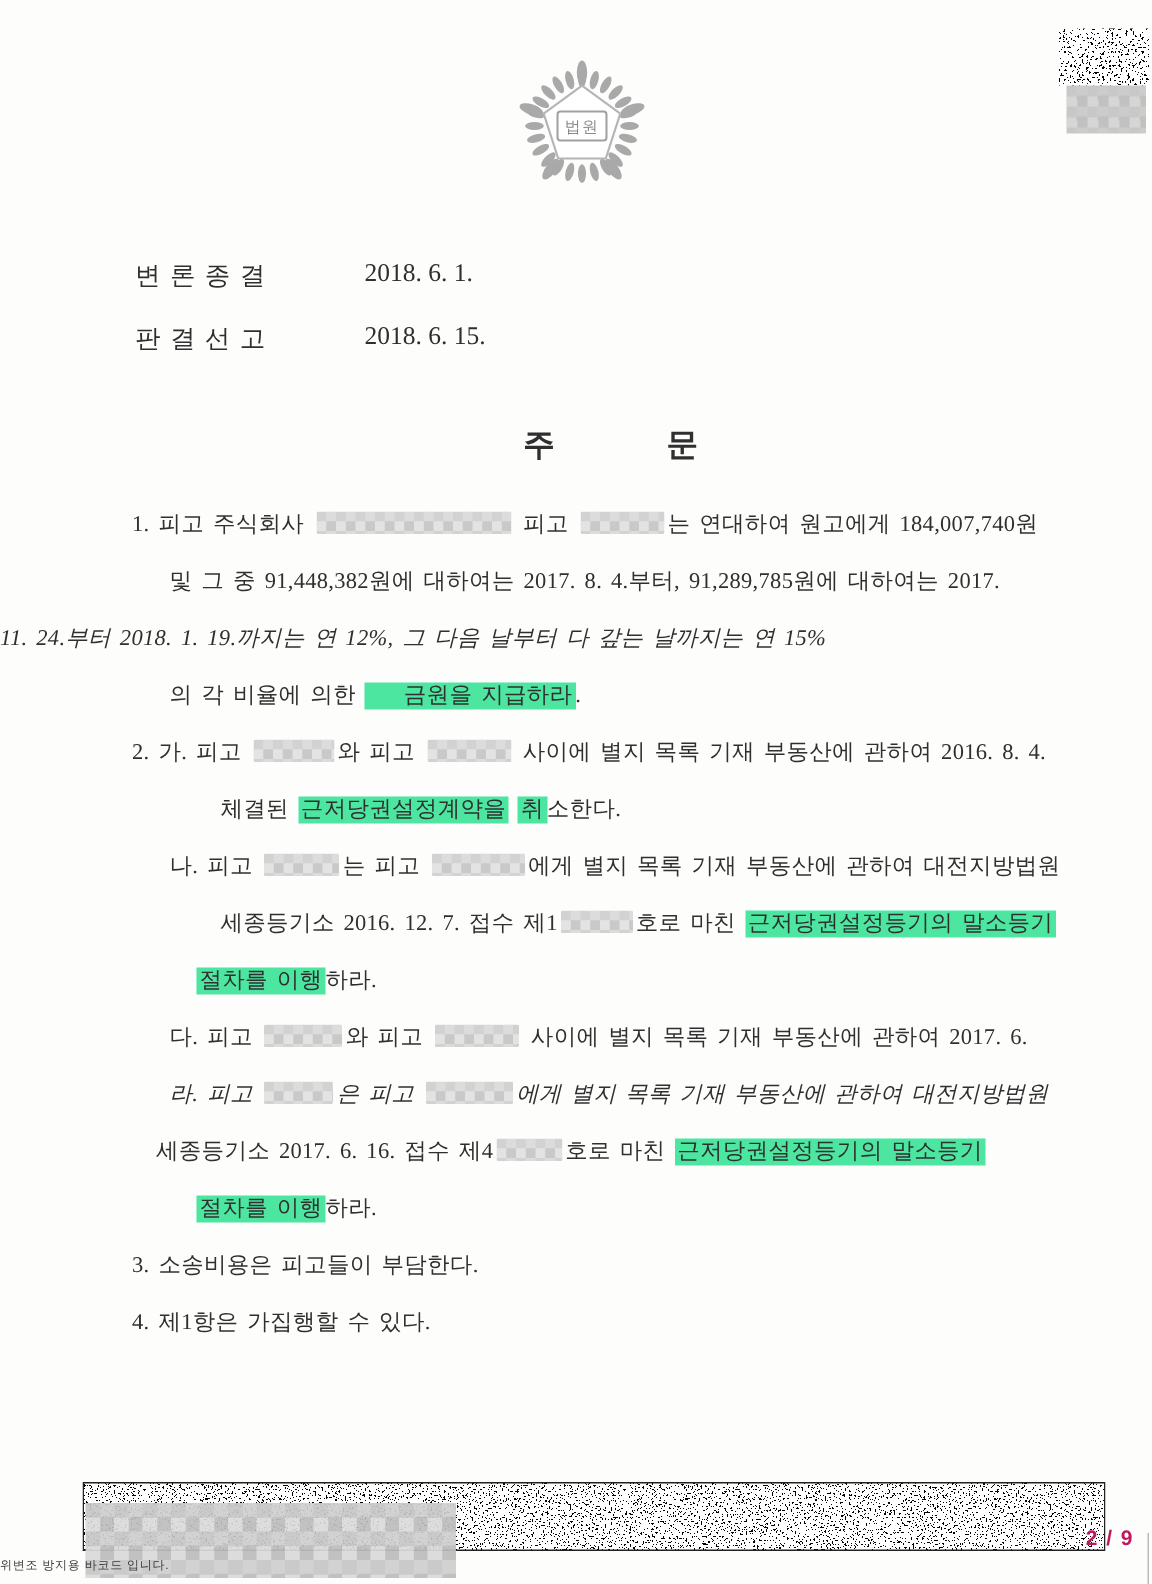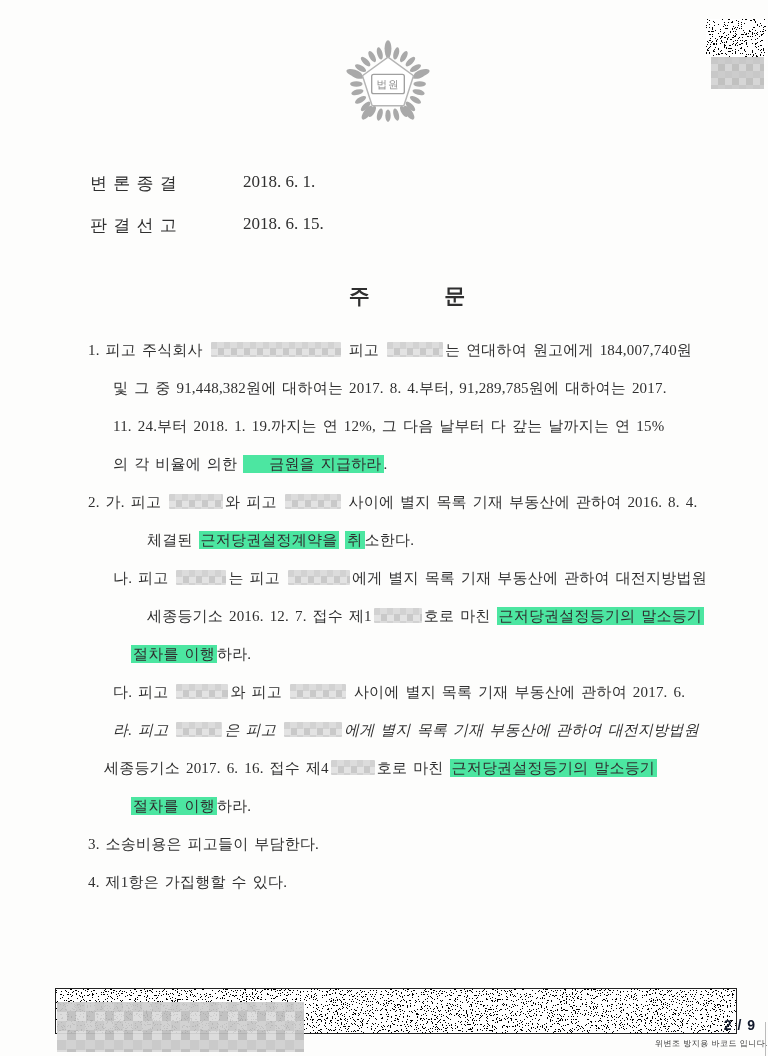--- a/index.html
+++ b/index.html
@@ -39,26 +39,26 @@
     border-radius:1px;
   }
   
   .barcode{position:absolute;left:55px;top:988px;}
   .barcode-blur{
     position:absolute;left:57px;top:1002px;width:247px;height:50px;
     background:conic-gradient(#cfcfcf 25%,#bdbdbd 25% 50%,#dadada 50% 75%,#c6c6c6 75%) 0 0/19px 19px;
     opacity:.93;
   }
   .footer-note{
-    position:absolute;left:0;right:0;top:1038px;text-align:right;
+    position:absolute;left:0;right:0;top:1038px;text-align:left;
     font-size:8px;letter-spacing:.5px;color:#3a3a3a;
     font-family:"Liberation Sans","DejaVu Sans",sans-serif;
   }
   .page-num{
-    position:absolute;right:12px;top:1017px;font-size:14px;letter-spacing:1px;color:#0f172a;
+    position:absolute;right:12px;top:1017px;font-size:14px;letter-spacing:1px;color:#be185d;
     font-family:"Liberation Sans","DejaVu Sans",sans-serif;font-weight:bold;margin-left:32px;
   }
   .edge-line{position:absolute;right:2px;top:1022px;width:1px;height:34px;background:#bbb;}
 </style>
 </head>
 <body>
 
 <div class="page">
 
   <svg class="seal" viewBox="-50 -50 100 100">
@@ -128,21 +128,21 @@
       <span class="meta-label">판 결 선 고</span>
       <span class="meta-value">2018. 6. 15.</span>
     </div>
   </div>
 
   <div class="doc-title">주          문</div>
 
   <div class="body-lines">
       <div class="bline" style="margin-left: 88px;"><span>1. 피고 주식회사 </span><span class="redact" style="width: 130px;"></span><span> 피고 </span><span class="redact" style="width: 56px;"></span><span>는 연대하여 원고에게 184,007,740원</span></div>
       <div class="bline" style="margin-left: 113px;"><span>및 그 중 91,448,382원에 대하여는 2017. 8. 4.부터, 91,289,785원에 대하여는 2017.</span></div>
-      <div class="bline" style="margin-left: 113px;"><span>11. 24.부터 2018. 1. 19.까지는 연 12%, 그 다음 날부터 다 갚는 날까지는 연 15%</span></div>
+      <div class="bline" style=" font-style: italic;"><span>11. 24.부터 2018. 1. 19.까지는 연 12%, 그 다음 날부터 다 갚는 날까지는 연 15%</span></div>
       <div class="bline" style="margin-left: 113px;"><span>의 각 비율에 의한 </span><span class="hl" style="background: rgb(76, 230, 161); padding-left: 26px;">금원을 지급하라</span><span>.</span></div>
       <div class="bline" style="margin-left: 88px;"><span>2. 가. 피고 </span><span class="redact" style="width: 54px;"></span><span>와 피고 </span><span class="redact" style="width: 56px;"></span><span> 사이에 별지 목록 기재 부동산에 관하여 2016. 8. 4.</span></div>
       <div class="bline" style="margin-left: 147px;"><span>체결된 </span><span class="hl" style="background: rgb(76, 230, 161);">근저당권설정계약을</span><span> </span><span class="hl" style="background: rgb(76, 230, 161);">취</span><span>소한다.</span></div>
       <div class="bline" style="margin-left: 113px;"><span>나. 피고 </span><span class="redact" style="width: 50px;"></span><span>는 피고 </span><span class="redact" style="width: 62px;"></span><span>에게 별지 목록 기재 부동산에 관하여 대전지방법원</span></div>
       <div class="bline" style="margin-left: 147px;"><span>세종등기소 2016. 12. 7. 접수 제1</span><span class="redact" style="width: 48px;"></span><span>호로 마친 </span><span class="hl" style="background: rgb(76, 230, 161);">근저당권설정등기의 말소등기</span></div>
       <div class="bline" style="margin-left: 131px;"><span class="hl" style="background: rgb(76, 230, 161);">절차를 이행</span><span>하라.</span></div>
       <div class="bline" style="margin-left: 113px;"><span>다. 피고 </span><span class="redact" style="width: 52px;"></span><span>와 피고 </span><span class="redact" style="width: 56px;"></span><span> 사이에 별지 목록 기재 부동산에 관하여 2017. 6.</span></div>
       <div class="bline" style="margin-left: 113px; font-style: italic;"><span>라. 피고 </span><span class="redact" style="width: 46px;"></span><span>은 피고 </span><span class="redact" style="width: 58px;"></span><span>에게 별지 목록 기재 부동산에 관하여 대전지방법원</span></div>
       <div class="bline" style="margin-left: 104px;"><span>세종등기소 2017. 6. 16. 접수 제4</span><span class="redact" style="width: 44px;"></span><span>호로 마친 </span><span class="hl" style="background: rgb(76, 230, 161);">근저당권설정등기의 말소등기</span></div>
       <div class="bline" style="margin-left: 131px;"><span class="hl" style="background: rgb(76, 230, 161);">절차를 이행</span><span>하라.</span></div>

